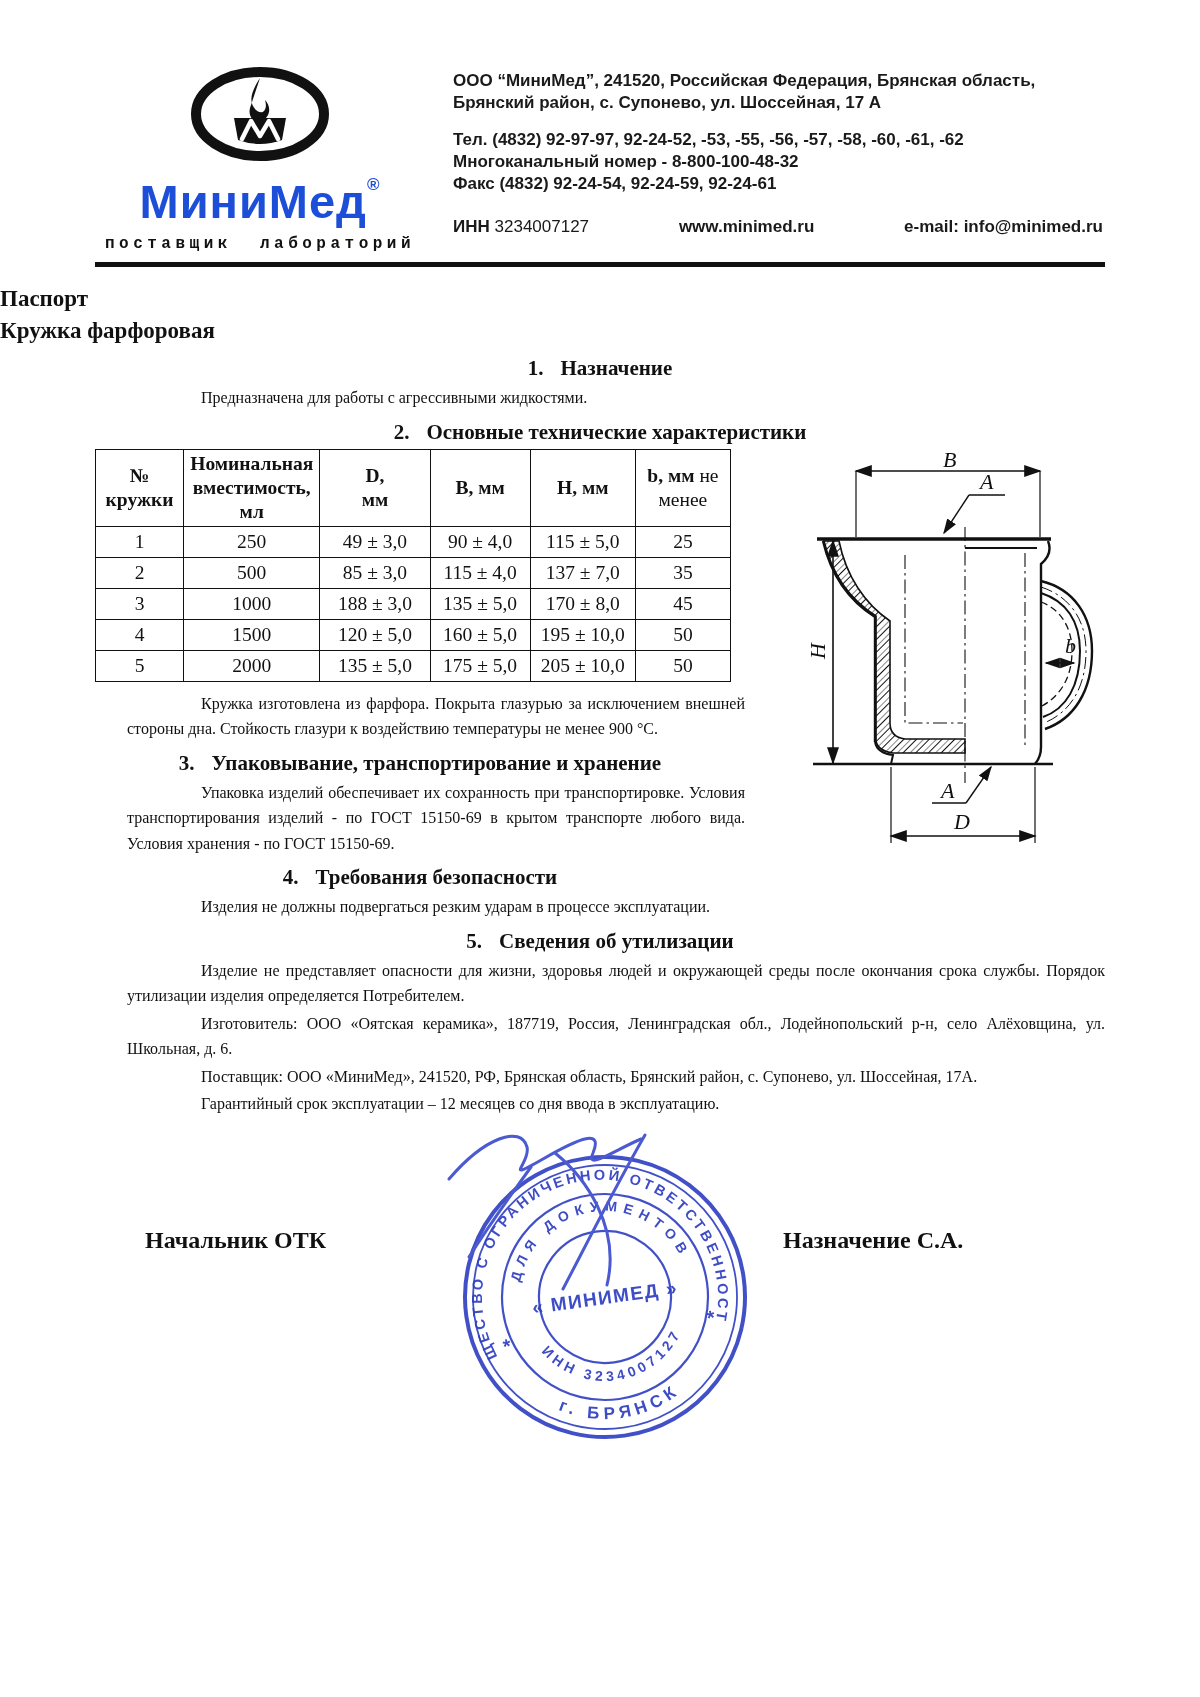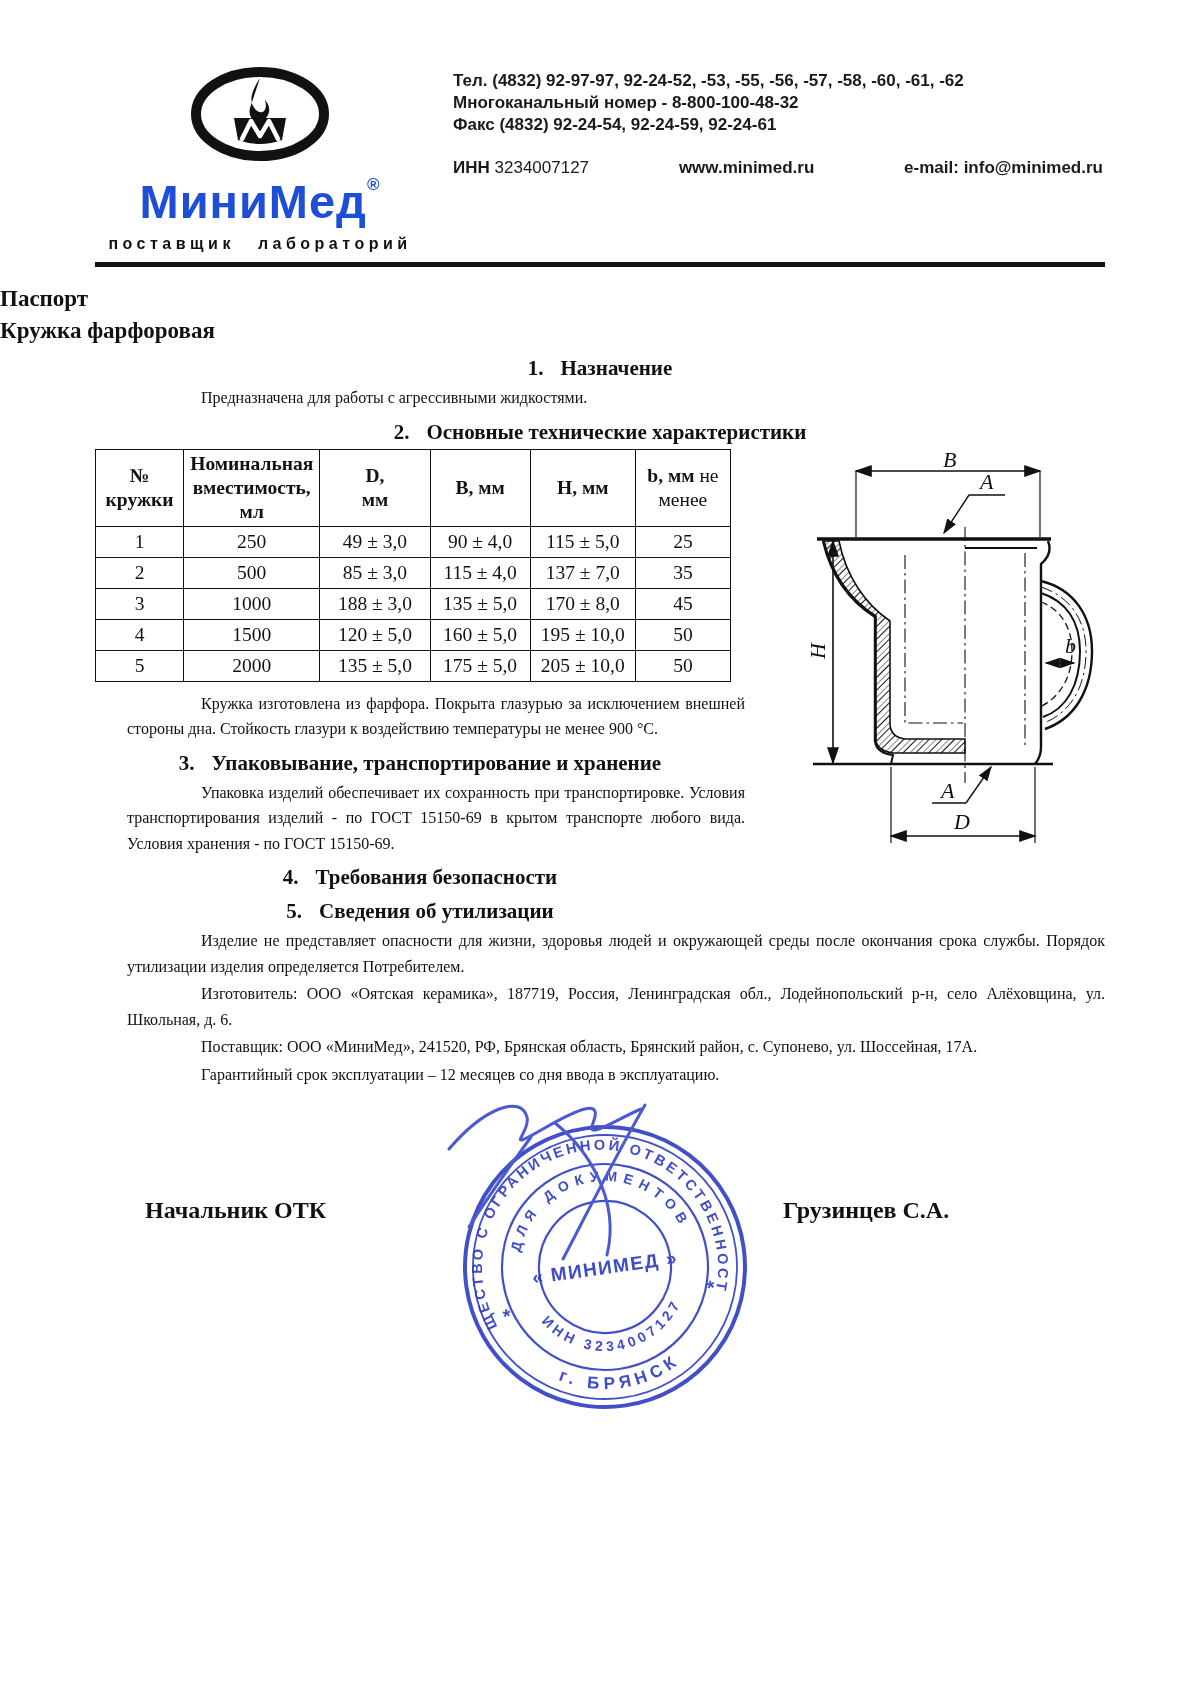--- a/index.html
+++ b/index.html
@@ -10,21 +10,21 @@
   }
   .page { width:1200px; height:1697px; background:#fff; position:relative; }
 
   
   .header { display:flex; margin:66px 95px 0 95px; }
   .logo-block { width:330px; flex:0 0 330px; text-align:center; }
   .logo-oval { display:block; margin:0 auto; }
   .brand-line { font-family:"Liberation Sans", sans-serif; font-weight:700;
     font-size:47px; letter-spacing:1px; color:#1d4ed8; line-height:46px; white-space:nowrap; }
   .brand-line sup { font-size:17px; vertical-align:28px; }
-  .tagline { font-family:Liberation Sans, sans-serif; font-weight:700;
+  .tagline { font-family:Liberation Mono, monospace; font-weight:700;
     font-size:16px; letter-spacing:4.5px; word-spacing:14px; margin-top:10px; white-space:nowrap; }
   .company { flex:1; padding-left:28px; font-family:"Liberation Sans", sans-serif;
     font-weight:700; font-size:17px; line-height:22px; color:#1a1a1a; padding-top:4px; }
   .company .grp { margin-bottom:15px; }
   .company .bottomrow { display:flex; justify-content:space-between; margin-top:21px; padding-right:2px; }
   .company .inn-num { font-weight:400; }
   .header-rule { height:5px; background:#111; margin:9px 95px 0 95px; }
 
   
   .titles { margin-top:16px; }
@@ -70,20 +70,24 @@
       <svg class="logo-oval" width="200" height="96" viewBox="0 0 200 96">
         <ellipse cx="100" cy="48" rx="64" ry="42" fill="none" stroke="#111" stroke-width="10"></ellipse>
         <path d="M 100,12 C 91,26 88,36 96,44 C 103,50 108,43 105,34 C 112,41 110,52 101,55 C 93,57 88,50 90,42 Z" fill="#111"></path>
         <path d="M 74,52 L 126,52 L 122,74 Q 100,82 78,74 Z" fill="#111"></path>
         <path d="M 82,73 L 91,55 L 100,70 L 109,55 L 118,73" fill="none" stroke="#fff" stroke-width="4.5" stroke-linecap="round" stroke-linejoin="round"></path>
       </svg>
       <div class="brand-line"><span>МиниМед</span><sup>®</sup></div>
       <div class="tagline">поставщик лабораторий</div>
     </div>
     <div class="company">
+      <div class="grp">
+        <div>ООО “МиниМед”, 241520, Российская Федерация, Брянская область,</div>
+        <div>Брянский район, с. Супонево, ул. Шоссейная, 17 А</div>
+      </div>
       <div class="grp">
         <div>Тел. (4832) 92-97-97, 92-24-52, -53, -55, -56, -57, -58, -60, -61, -62</div>
         <div>Многоканальный номер - 8-800-100-48-32</div>
         <div>Факс (4832) 92-24-54, 92-24-59, 92-24-61</div>
       </div>
       <div class="bottomrow">
         <span><span>ИНН</span> <span class="inn-num">3234007127</span></span>
         <span>www.minimed.ru</span>
         <span>e-mail: info@minimed.ru</span>
       </div>
@@ -229,34 +233,35 @@
     <div class="para" style="margin-top:9px">Кружка изготовлена из фарфора. Покрыта глазурью за исключением внешней стороны дна. Стойкость глазури к воздействию температуры не менее 900 °С.</div>
 
     <div class="sec-head">
       <span class="num">3.</span><span>Упаковывание, транспортирование и хранение</span>
     </div>
     <div class="para">Упаковка изделий обеспечивает их сохранность при транспортировке. Условия транспортирования изделий - по ГОСТ 15150-69 в крытом транспорте любого вида. Условия хранения - по ГОСТ 15150-69.</div>
 
     <div class="sec-head">
       <span class="num">4.</span><span>Требования безопасности</span>
     </div>
+    <div class="para">Изделия не должны подвергаться резким ударам в процессе эксплуатации.</div>
 
     <div class="sec-head">
       <span class="num">5.</span><span>Сведения об утилизации</span>
     </div>
     <div class="para">Изделие не представляет опасности для жизни, здоровья людей и окружающей среды после окончания срока службы. Порядок утилизации изделия определяется Потребителем.</div>
 
     <div class="para">Изготовитель: ООО «Оятская керамика», 187719, Россия, Ленинградская обл., Лодейнопольский р-н, село Алёховщина, ул. Школьная, д. 6.</div>
     <div class="para">Поставщик: ООО «МиниМед», 241520, РФ, Брянская область, Брянский район, с. Супонево, ул. Шоссейная, 17А.</div>
     <div class="para noj">Гарантийный срок эксплуатации – 12 месяцев со дня ввода в эксплуатацию.</div>
   </div>
 
   <div class="sig-area">
     <div class="sig-left">Начальник ОТК</div>
-    <div class="sig-right">Грузинцев С.А.</div>
+    <div class="sig-right">Назначение С.А.</div>
 
     <div class="stamp-wrap">
       <svg width="340" height="360" viewBox="0 0 340 360">
         <defs>
           <path id="arcOuterTop" d="M 54.1,230.4 A 118,118 0 1 1 275.9,230.4"></path>
           <path id="arcOuterBottom" d="M 48,190 A 122,122 0 0 0 292,190"></path>
           <path id="arcInnerTop" d="M 84,190 A 86,86 0 1 1 256,190"></path>
           <path id="arcInnerBottom" d="M 86,190 A 84,84 0 0 0 254,190"></path>
         </defs>
         <g transform="rotate(-8 170 190)" stroke="#2e3ec2" fill="none" opacity="0.9">

